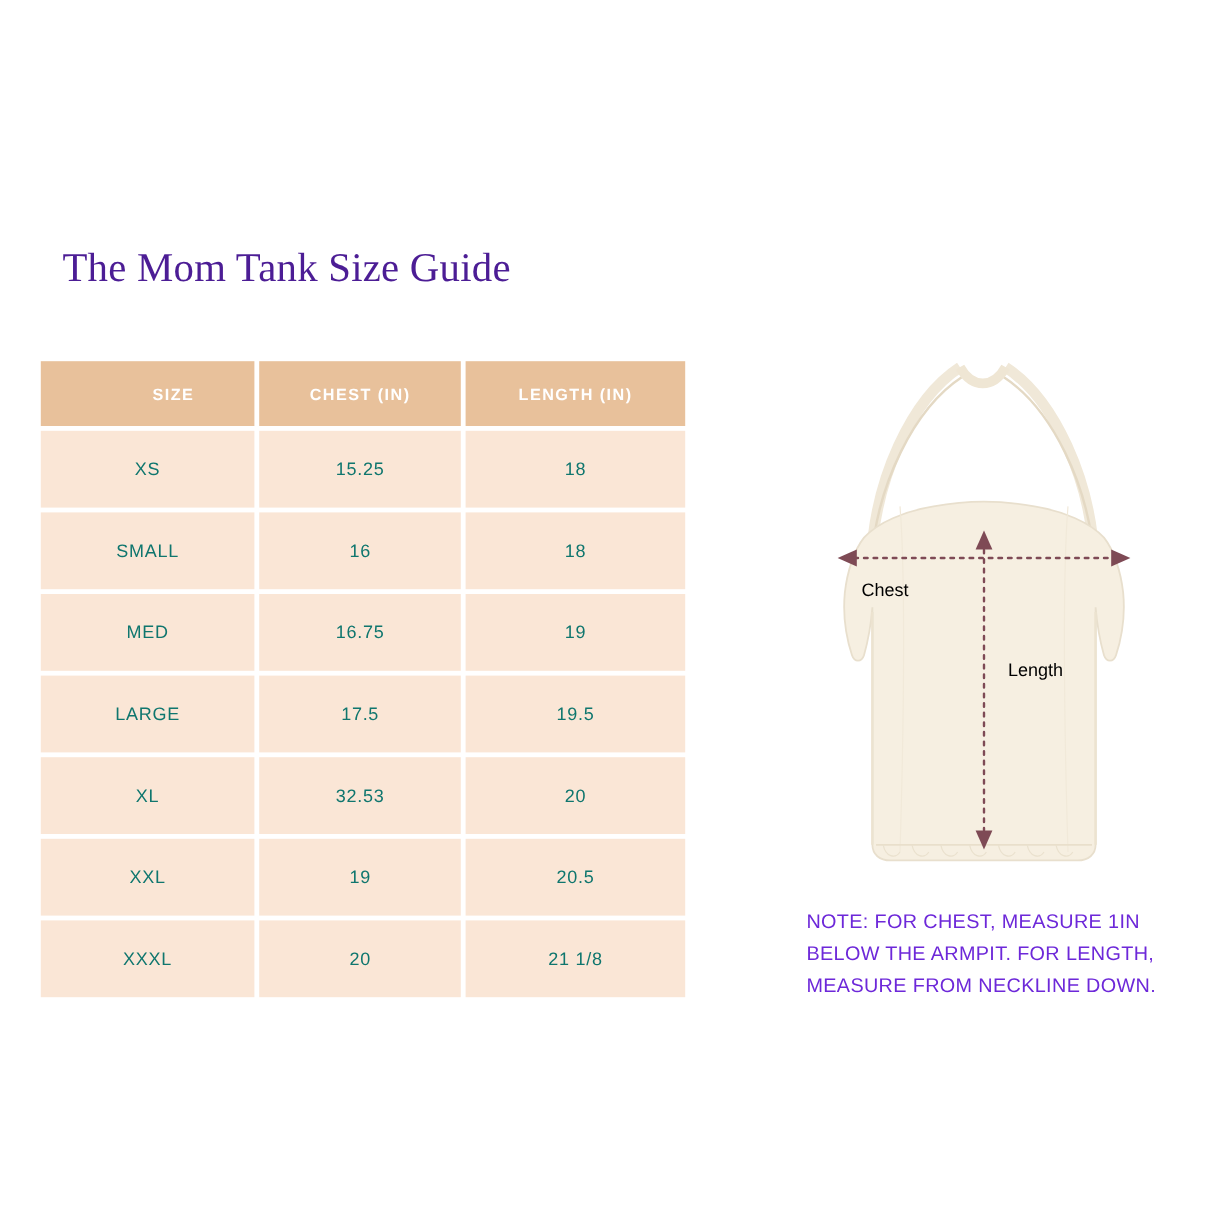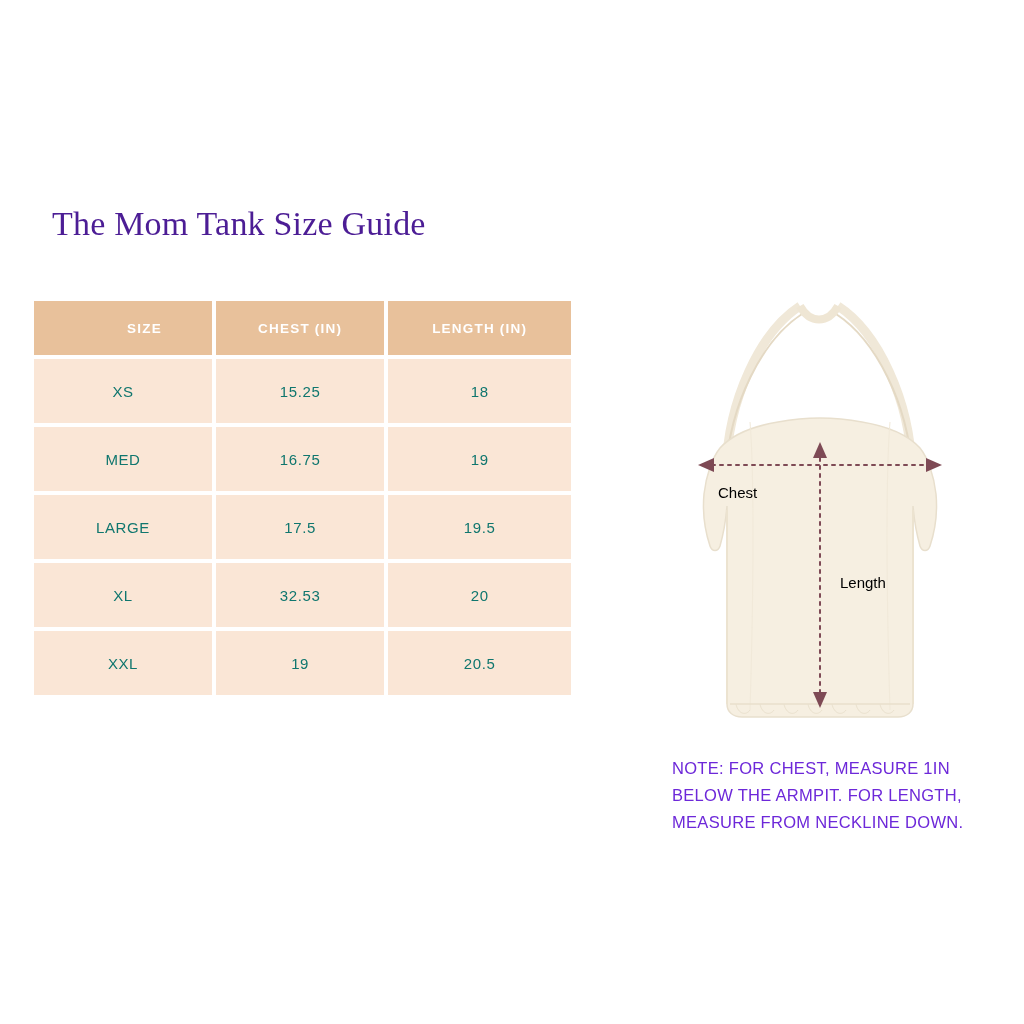--- a/index.html
+++ b/index.html
@@ -77,21 +77,21 @@
 
   
   .meas-label {
     position: absolute;
     font-family: "Liberation Sans", sans-serif;
     font-size: 15px;
     color: #000000;
     white-space: nowrap;
   }
   .label-chest { left: 68px; top: 204px; }
-  .label-length { left: 190px; top: 294px; }
+  .label-length { left: 190px; top: 270px; }
 
   
   .note {
     position: absolute;
     left: 672px;
     top: 755px;
     width: 310px;
     color: #6d28d9;
     font-size: 16.5px;
     font-weight: normal;
@@ -114,38 +114,48 @@
         <th class="col-length">LENGTH (IN)</th>
       </tr>
     </thead>
     <tbody>
       <tr>
         <td>XS</td>
         <td>15.25</td>
         <td>18</td>
       </tr>
       <tr>
+        <td>SMALL</td>
+        <td>16</td>
+        <td>18</td>
+      </tr>
+      <tr>
         <td>MED</td>
         <td>16.75</td>
         <td>19</td>
       </tr>
       <tr>
         <td>LARGE</td>
         <td>17.5</td>
         <td>19.5</td>
       </tr>
       <tr>
         <td>XL</td>
         <td>32.53</td>
         <td>20</td>
       </tr>
       <tr>
         <td>XXL</td>
         <td>19</td>
         <td>20.5</td>
+      </tr>
+      <tr>
+        <td>XXXL</td>
+        <td>20</td>
+        <td>21 1/8</td>
       </tr>
     </tbody>
   </table>
 
   <div class="garment-wrap">
     <svg class="garment-svg" width="340" height="460" viewBox="0 0 340 460">
 
       <path d="M76 190 C 78 120, 110 52, 150 26" fill="none" stroke="#f0e8d8" stroke-width="9"></path>
       <path d="M76 190 C 80 124, 112 60, 152 34" fill="none" stroke="#e4d9c4" stroke-width="2"></path>
       <path d="M262 190 C 260 120, 228 52, 188 26" fill="none" stroke="#f0e8d8" stroke-width="9"></path>

